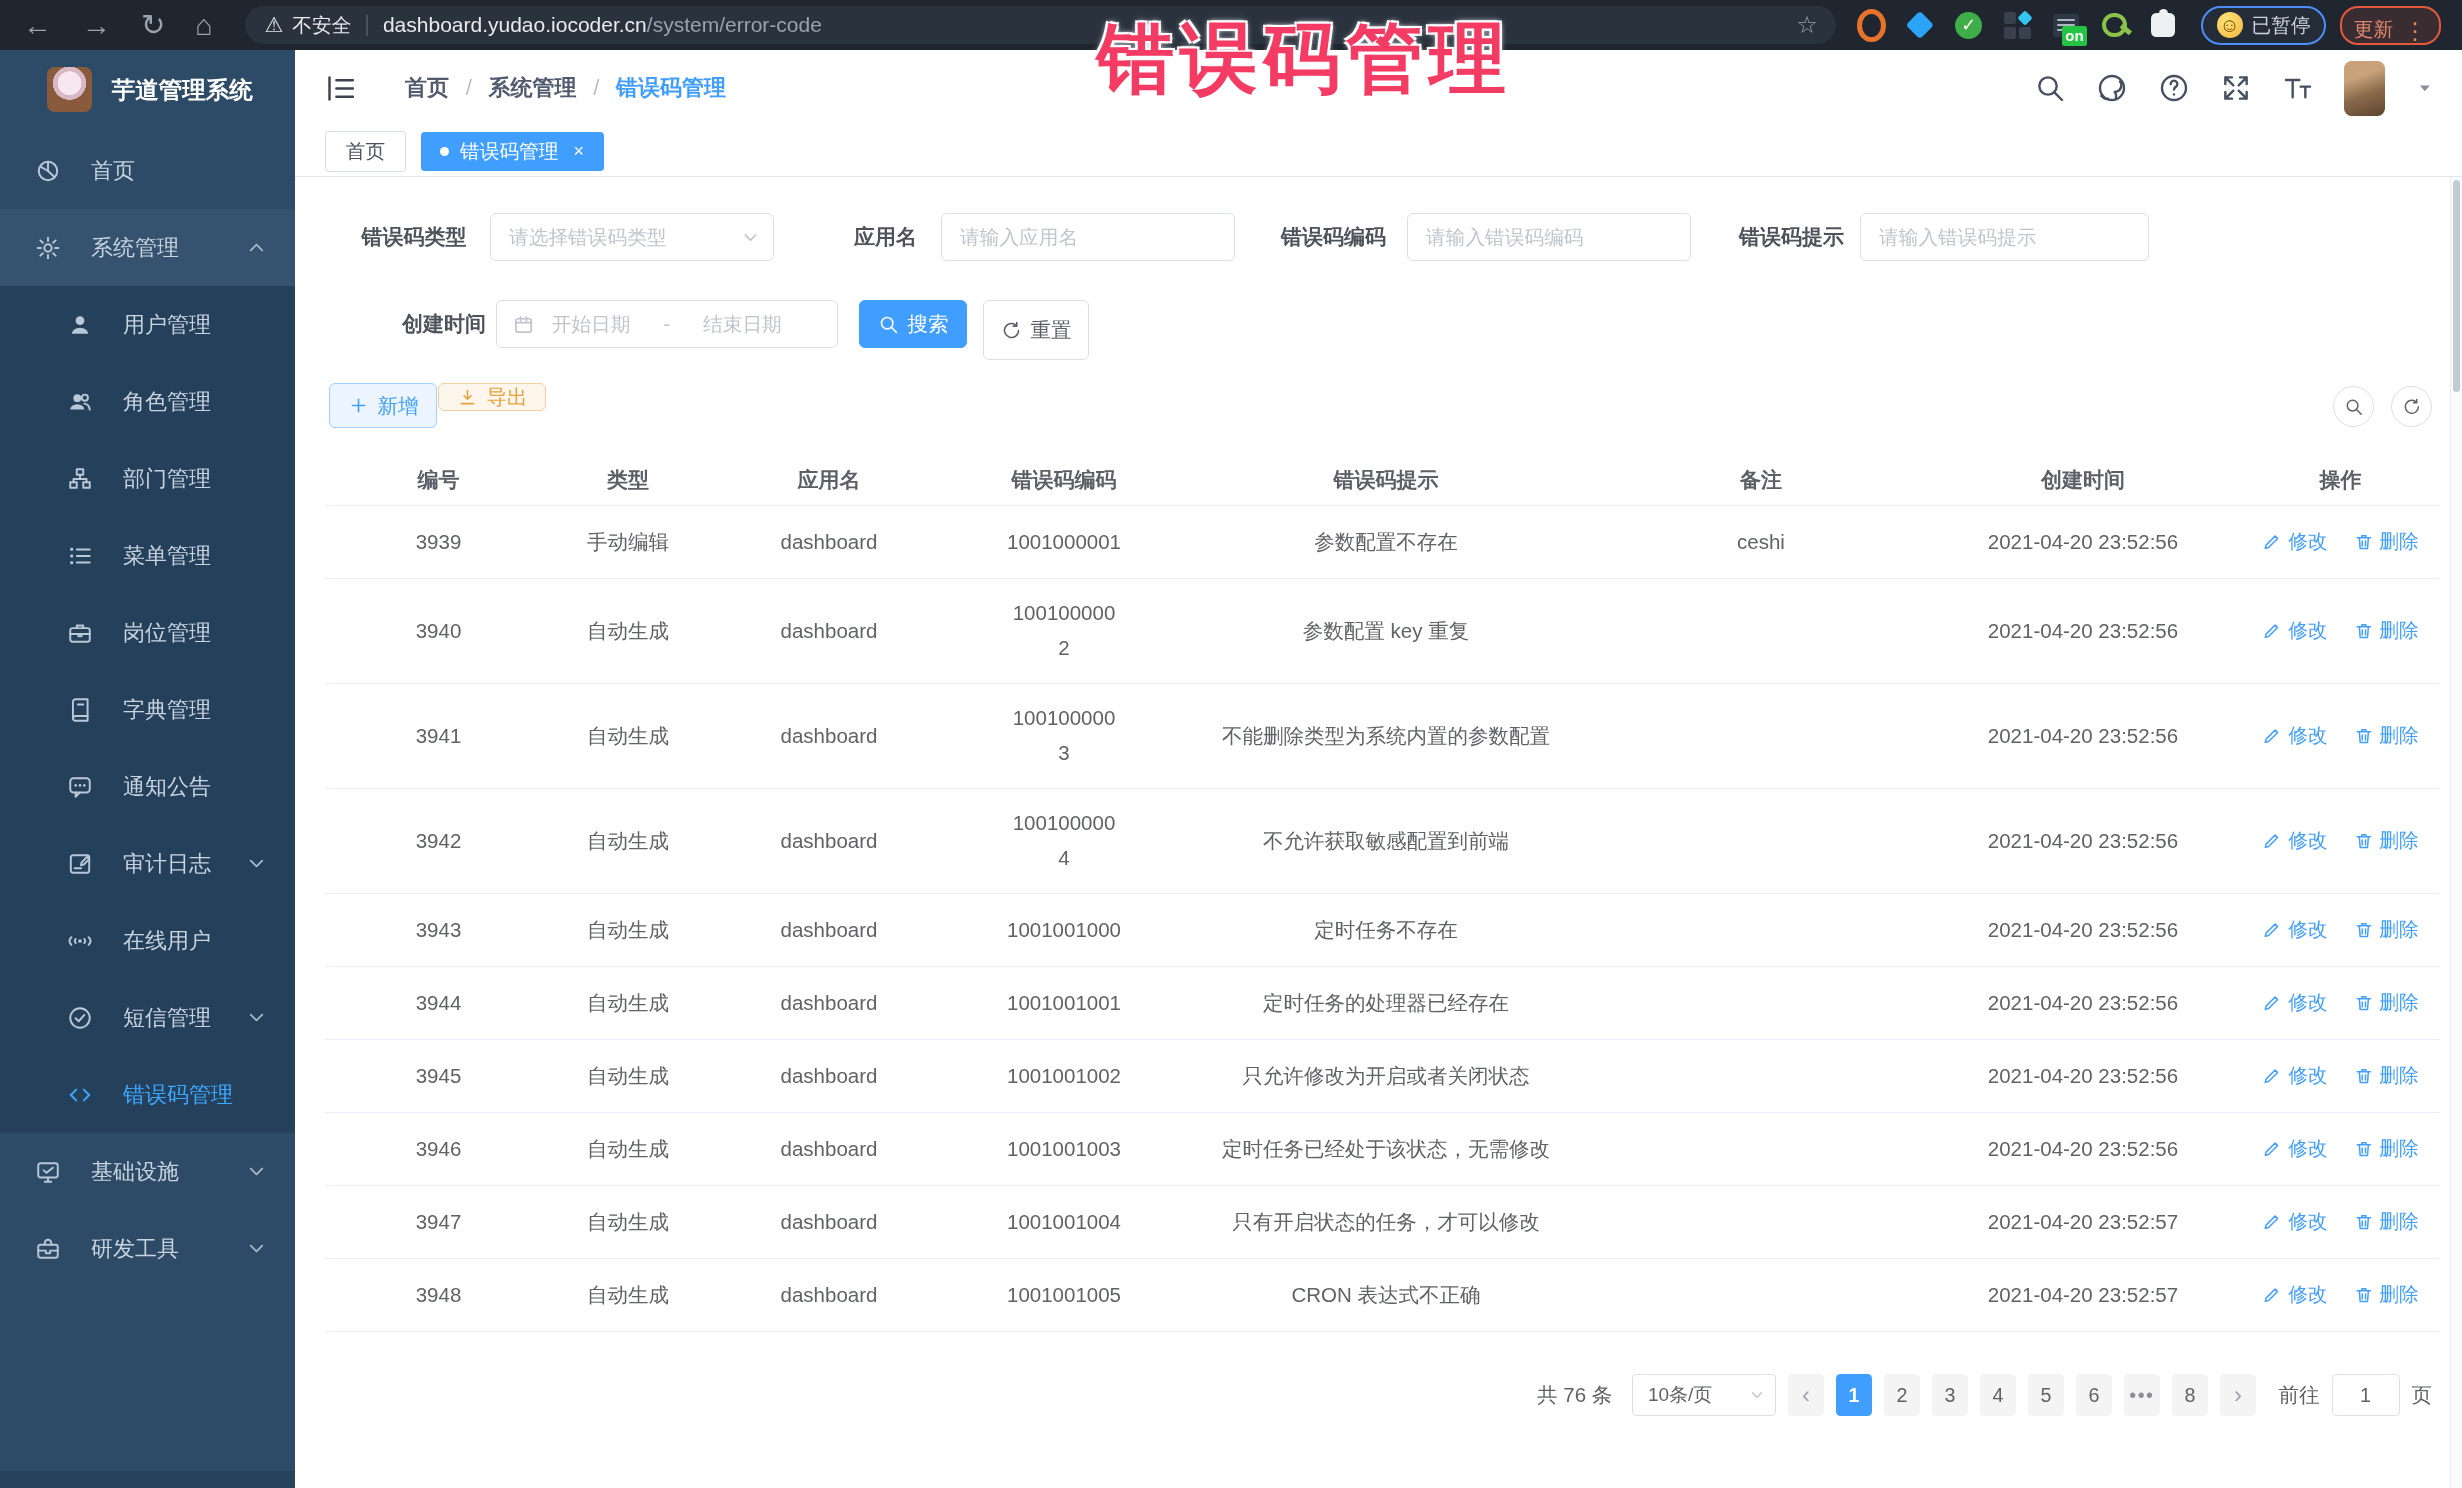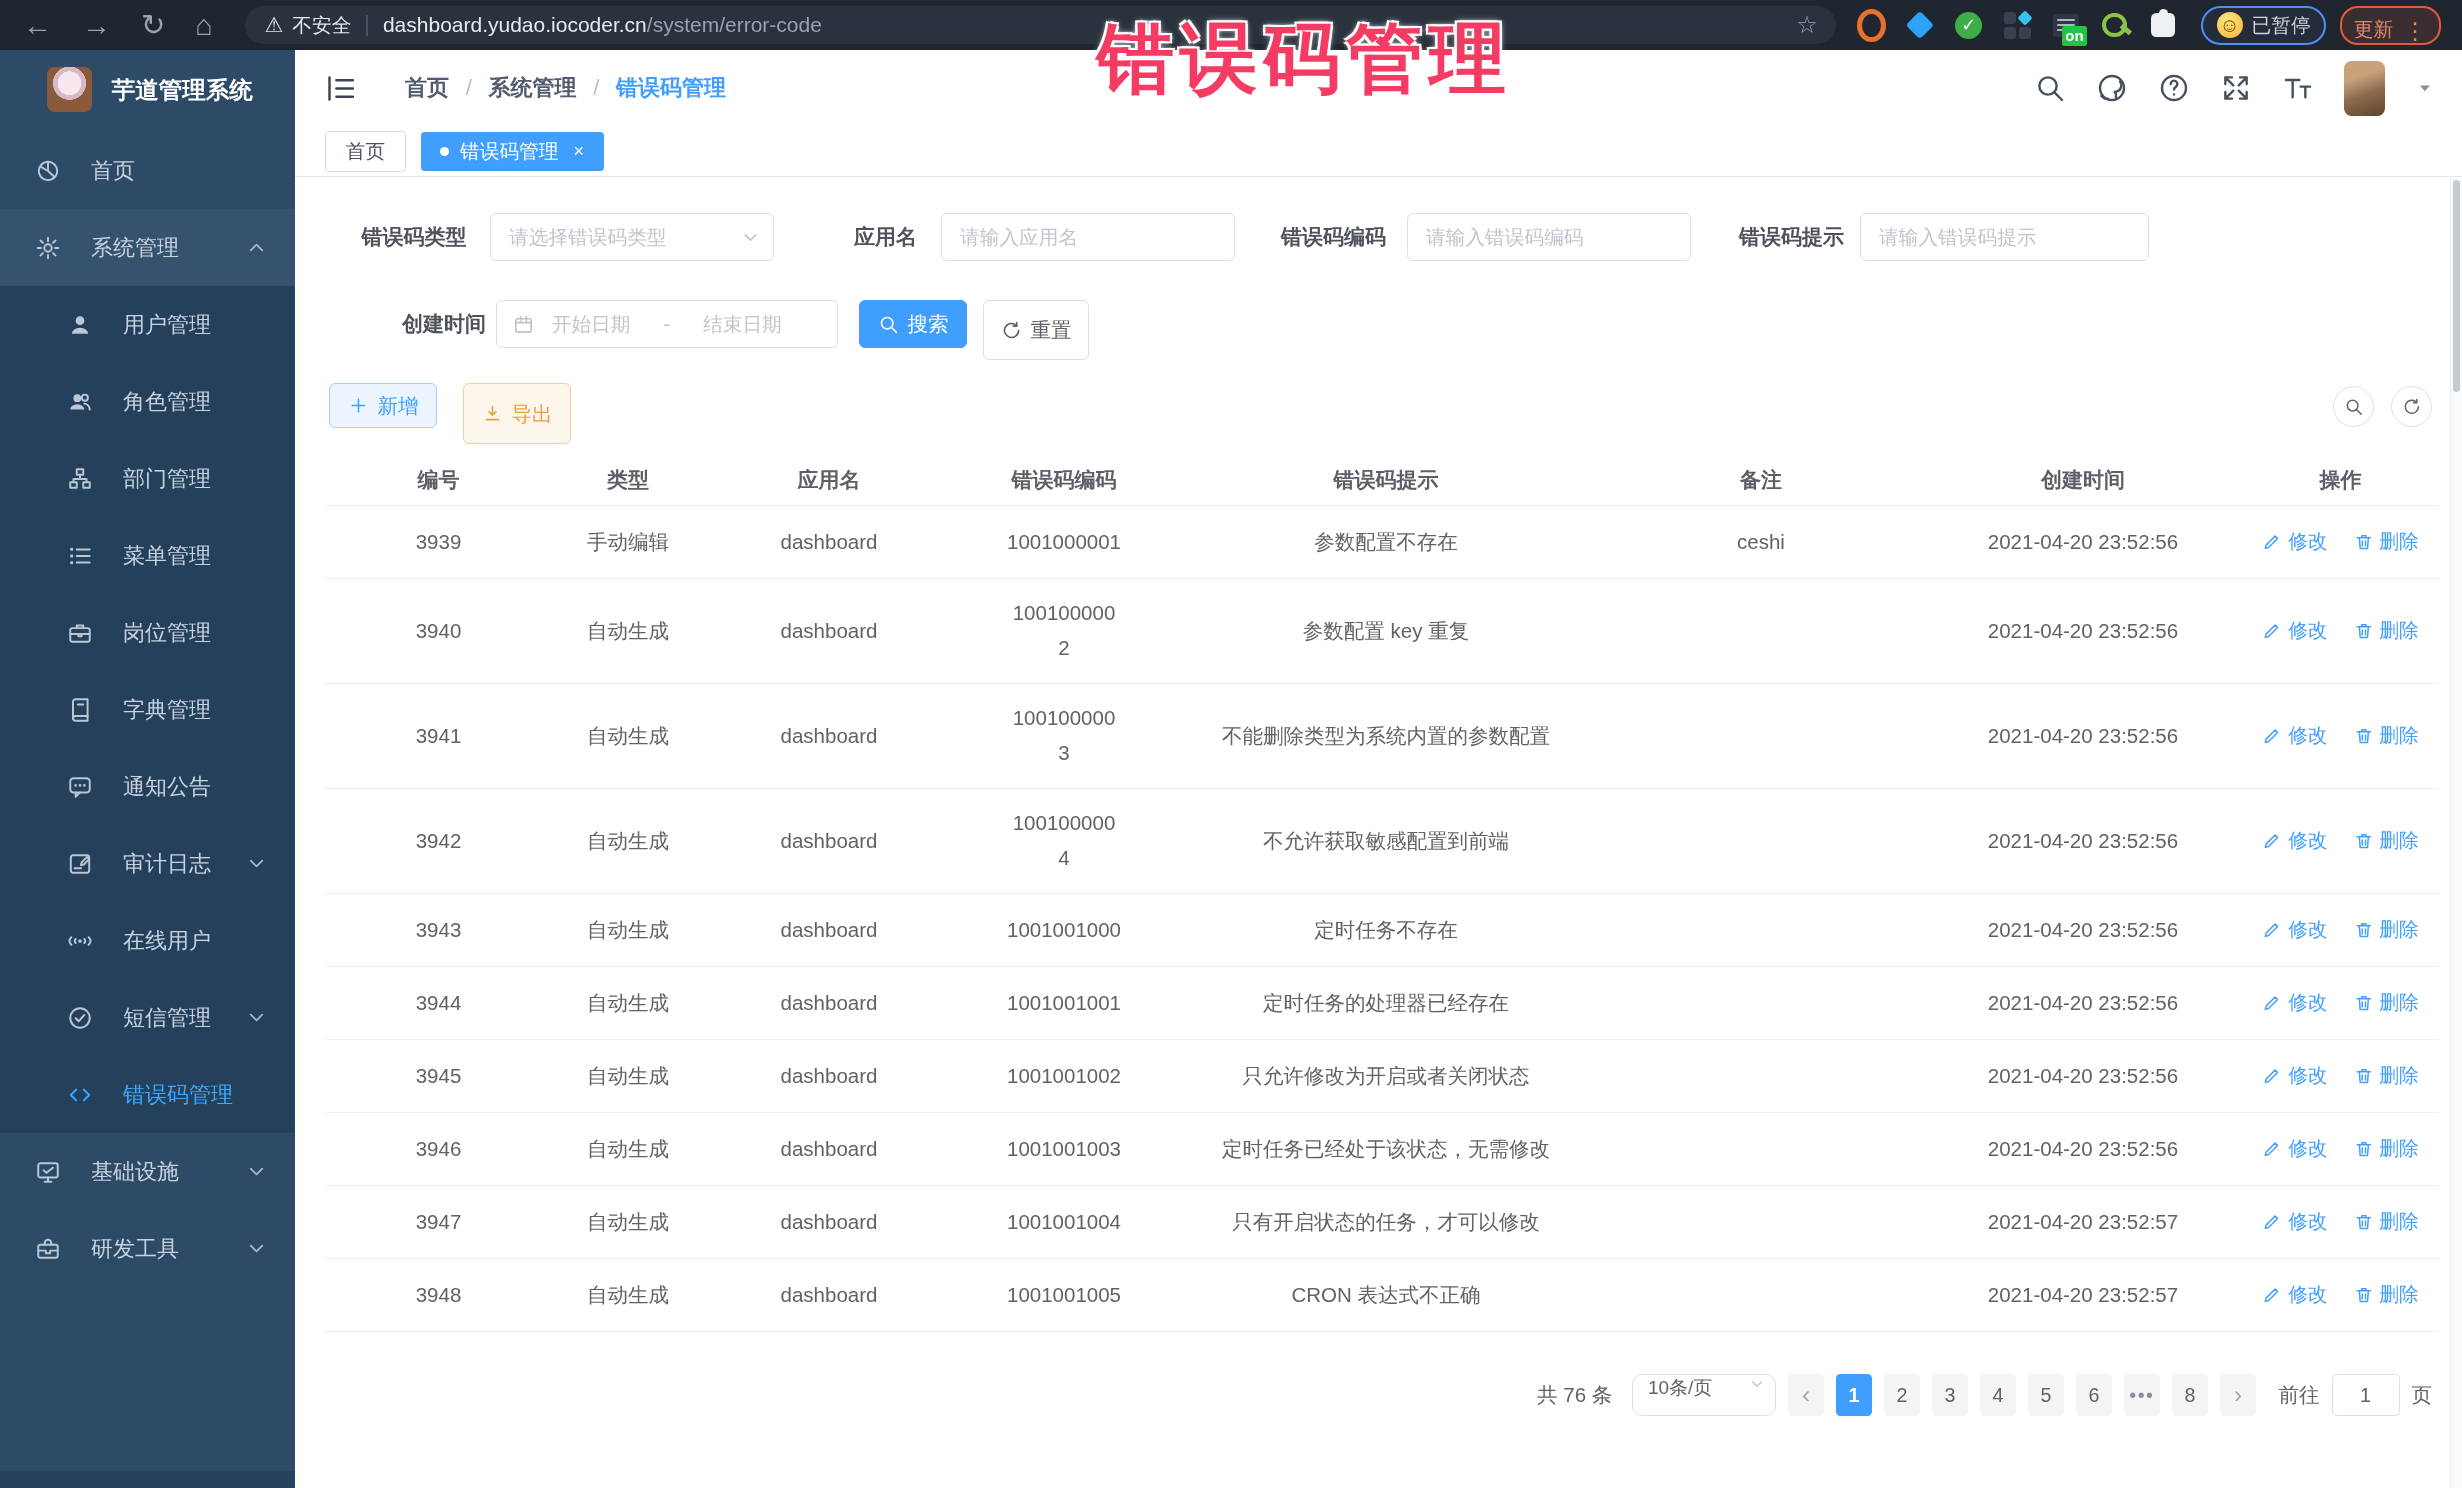--- a/index.html
+++ b/index.html
@@ -109,21 +109,21 @@
   .trow.tall{min-height:104px;}
   .td{font-size:20.5px;color:#606266;display:flex;align-items:center;justify-content:center;text-align:center;box-sizing:border-box;padding:0 7.6px;white-space:pre-line;line-height:1.7;}
   .c0{width:227px}.c1{width:152px}.c2{width:250px}.c3{width:220px}.c4{width:424px}.c5{width:326px}.c6{width:318px}.c7{width:197px}
   .oplink{display:inline-flex;align-items:center;gap:6px;color:#409eff;font-size:19.7px;cursor:pointer;}
   .oplink .bicn{width:19.7px;height:19.7px;}
   .ops{gap:26px;}
 
   
   .pager{position:absolute;top:1324px;right:30px;display:flex;align-items:center;gap:12px;font-size:20.5px;color:#606266;}
   .pgr-total{margin-right:7.6px;}
-  .size-select{width:144px;height:42px;border:1.5px solid #dcdfe6;border-radius:10px;display:flex;align-items:flex-start;box-sizing:border-box;cursor:pointer;}
+  .size-select{width:144px;height:42px;border:1.5px solid #dcdfe6;border-radius:4px;display:flex;align-items:center;box-sizing:border-box;cursor:pointer;}
   .size-select span{margin-left:15px;font-size:19px;color:#606266;}
   .size-select .chevd{margin-left:auto;margin-right:9px;width:18px;height:18px;color:#c0c4cc;}
   .pbtn{min-width:36px;height:42px;border-radius:4.5px;background:#f4f4f5;color:#606266;display:flex;align-items:center;justify-content:center;font-size:19.7px;cursor:pointer;padding:0 4.5px;box-sizing:border-box;}
   .pbtn.arrow{color:#a0a5ad;font-size:24px;}
   .pbtn.on{background:#409eff;color:#fff;font-weight:bold;}
   .pbtn.more{letter-spacing:1.5px;color:#8a8f98;}
   .goto-input{width:68px;height:42px;border:1.5px solid #dcdfe6;border-radius:4.5px;text-align:center;font-size:19.7px;color:#606266;box-sizing:border-box;outline:none;font-family:inherit;}
 
   .page-scrollbar{position:absolute;right:0;top:127px;bottom:0;width:10.6px;background:#fafbfc;border-left:0.8px solid #ececec;}
   .page-scrollbar .thumb{position:absolute;top:3px;left:1.5px;width:6.8px;height:212px;border-radius:3.8px;background:#c4cad2;}
@@ -507,21 +507,21 @@
     </div>
 
     <div class="btn btn-add" style="left:34px;top:333px;width:108px;height:45px;">
       <span class="bicn">
           <svg viewBox="0 0 24 24">
             <path d="M12 5v14M5 12h14"></path>
           </svg>
         </span>
       <span>新增</span>
     </div>
-    <div class="btn btn-export" style="left:168px;top:333px;width:108px;height:61px;">
+    <div class="btn btn-export" style="left:143px;top:333px;width:108px;height:28px;">
       <span class="bicn">
           <svg viewBox="0 0 24 24">
             <path d="M12 4v10M8 10l4 4 4-4M5 19h14"></path>
           </svg>
         </span>
       <span>导出</span>
     </div>
     <div class="circle-btn" style="top:336px;right:88px;">
       <span class="bicn">
           <svg viewBox="0 0 24 24">

